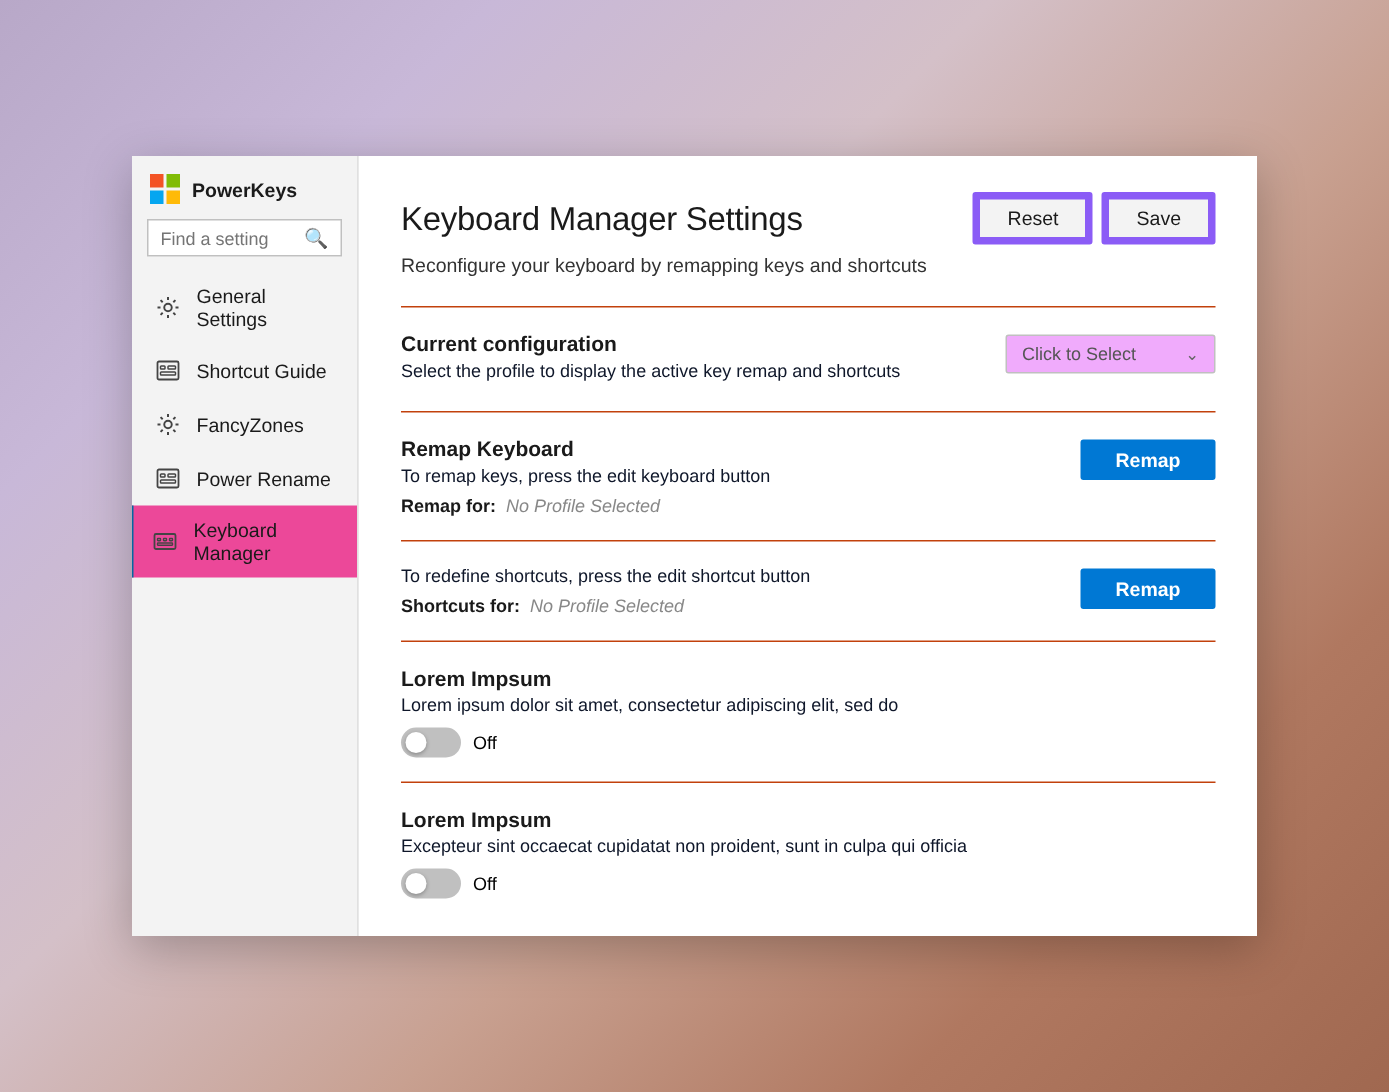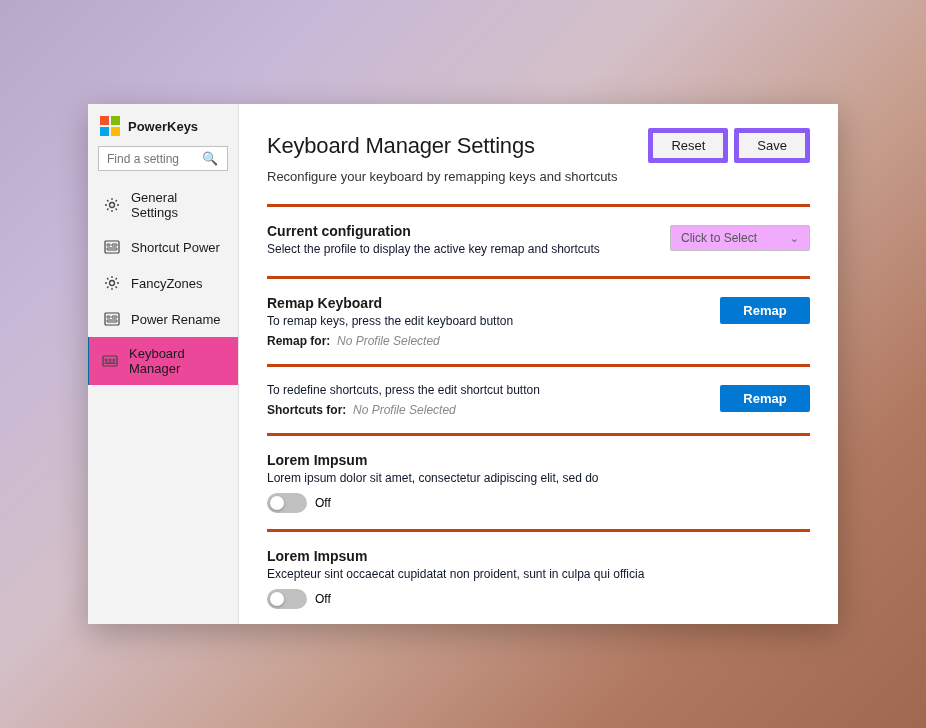--- a/index.html
+++ b/index.html
@@ -125,21 +125,21 @@
       color: #1a1a1a;
       cursor: pointer;
       border-radius: 2px;
     }
     .main-subtitle {
       font-size: 13px;
       color: #333;
       margin-bottom: 20px;
     }
     .section {
-      border-top: 3px solid #c2410c;
+      border-top: 1px solid #c2410c;
       padding: 16px 0;
     }
     .section-row {
       display: flex;
       align-items: flex-start;
       justify-content: space-between;
       gap: 12px;
     }
     .section-info { flex: 1; }
     .section-title {
@@ -268,21 +268,21 @@
 
       <div class="nav-item">
         <div class="nav-icon">
           <svg width="16" height="16" viewBox="0 0 16 16" fill="none">
             <rect x="1" y="2" width="14" height="12" rx="1" stroke="#444" stroke-width="1.2"></rect>
             <rect x="3" y="5" width="3" height="2" rx="0.5" stroke="#444" stroke-width="1"></rect>
             <rect x="8" y="5" width="5" height="2" rx="0.5" stroke="#444" stroke-width="1"></rect>
             <rect x="3" y="9" width="10" height="2" rx="0.5" stroke="#444" stroke-width="1"></rect>
           </svg>
         </div>
-        <span>Shortcut Power</span>
+        <span>Shortcut Guide</span>
       </div>
 
       <div class="nav-item">
         <div class="nav-icon">
           <svg width="16" height="16" viewBox="0 0 16 16" fill="none">
             <circle cx="8" cy="8" r="2.5" stroke="#444" stroke-width="1.3"></circle>
             <path d="M8 1v2M8 13v2M1 8h2M13 8h2M3.05 3.05l1.41 1.41M11.54 11.54l1.41 1.41M3.05 12.95l1.41-1.41M11.54 4.46l1.41-1.41" stroke="#444" stroke-width="1.3"></path>
           </svg>
         </div>
         <span>FancyZones</span>

